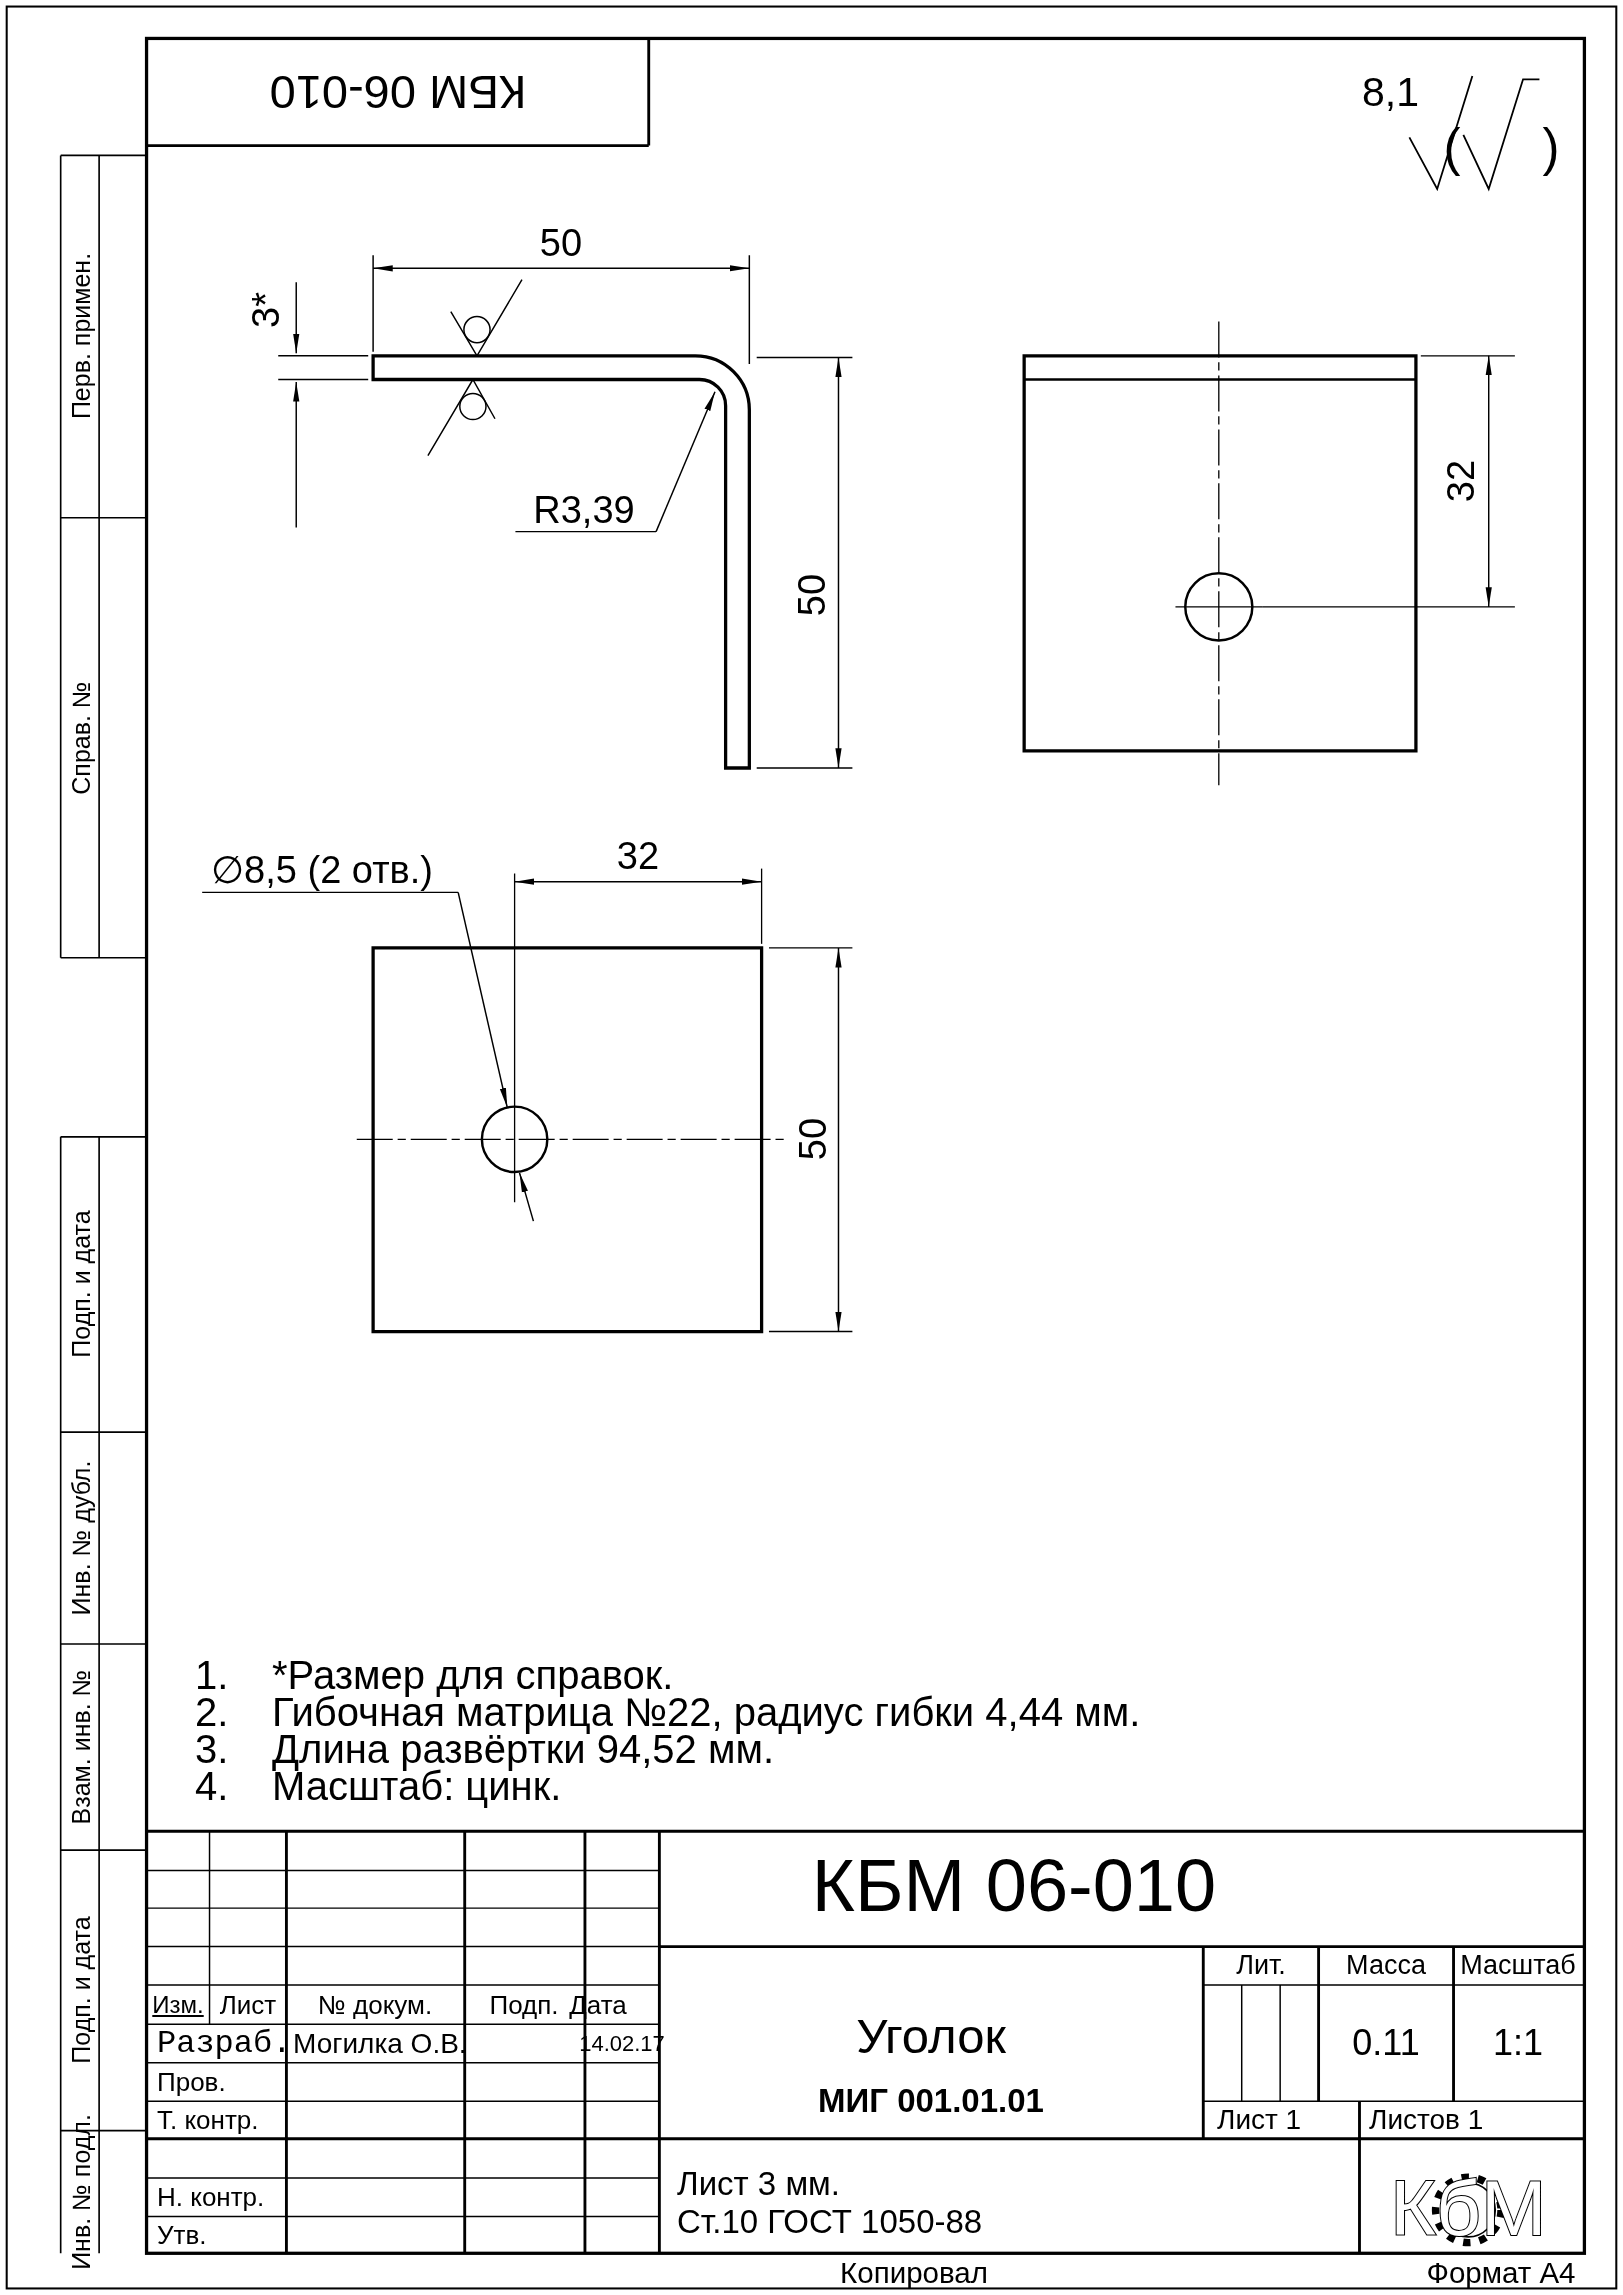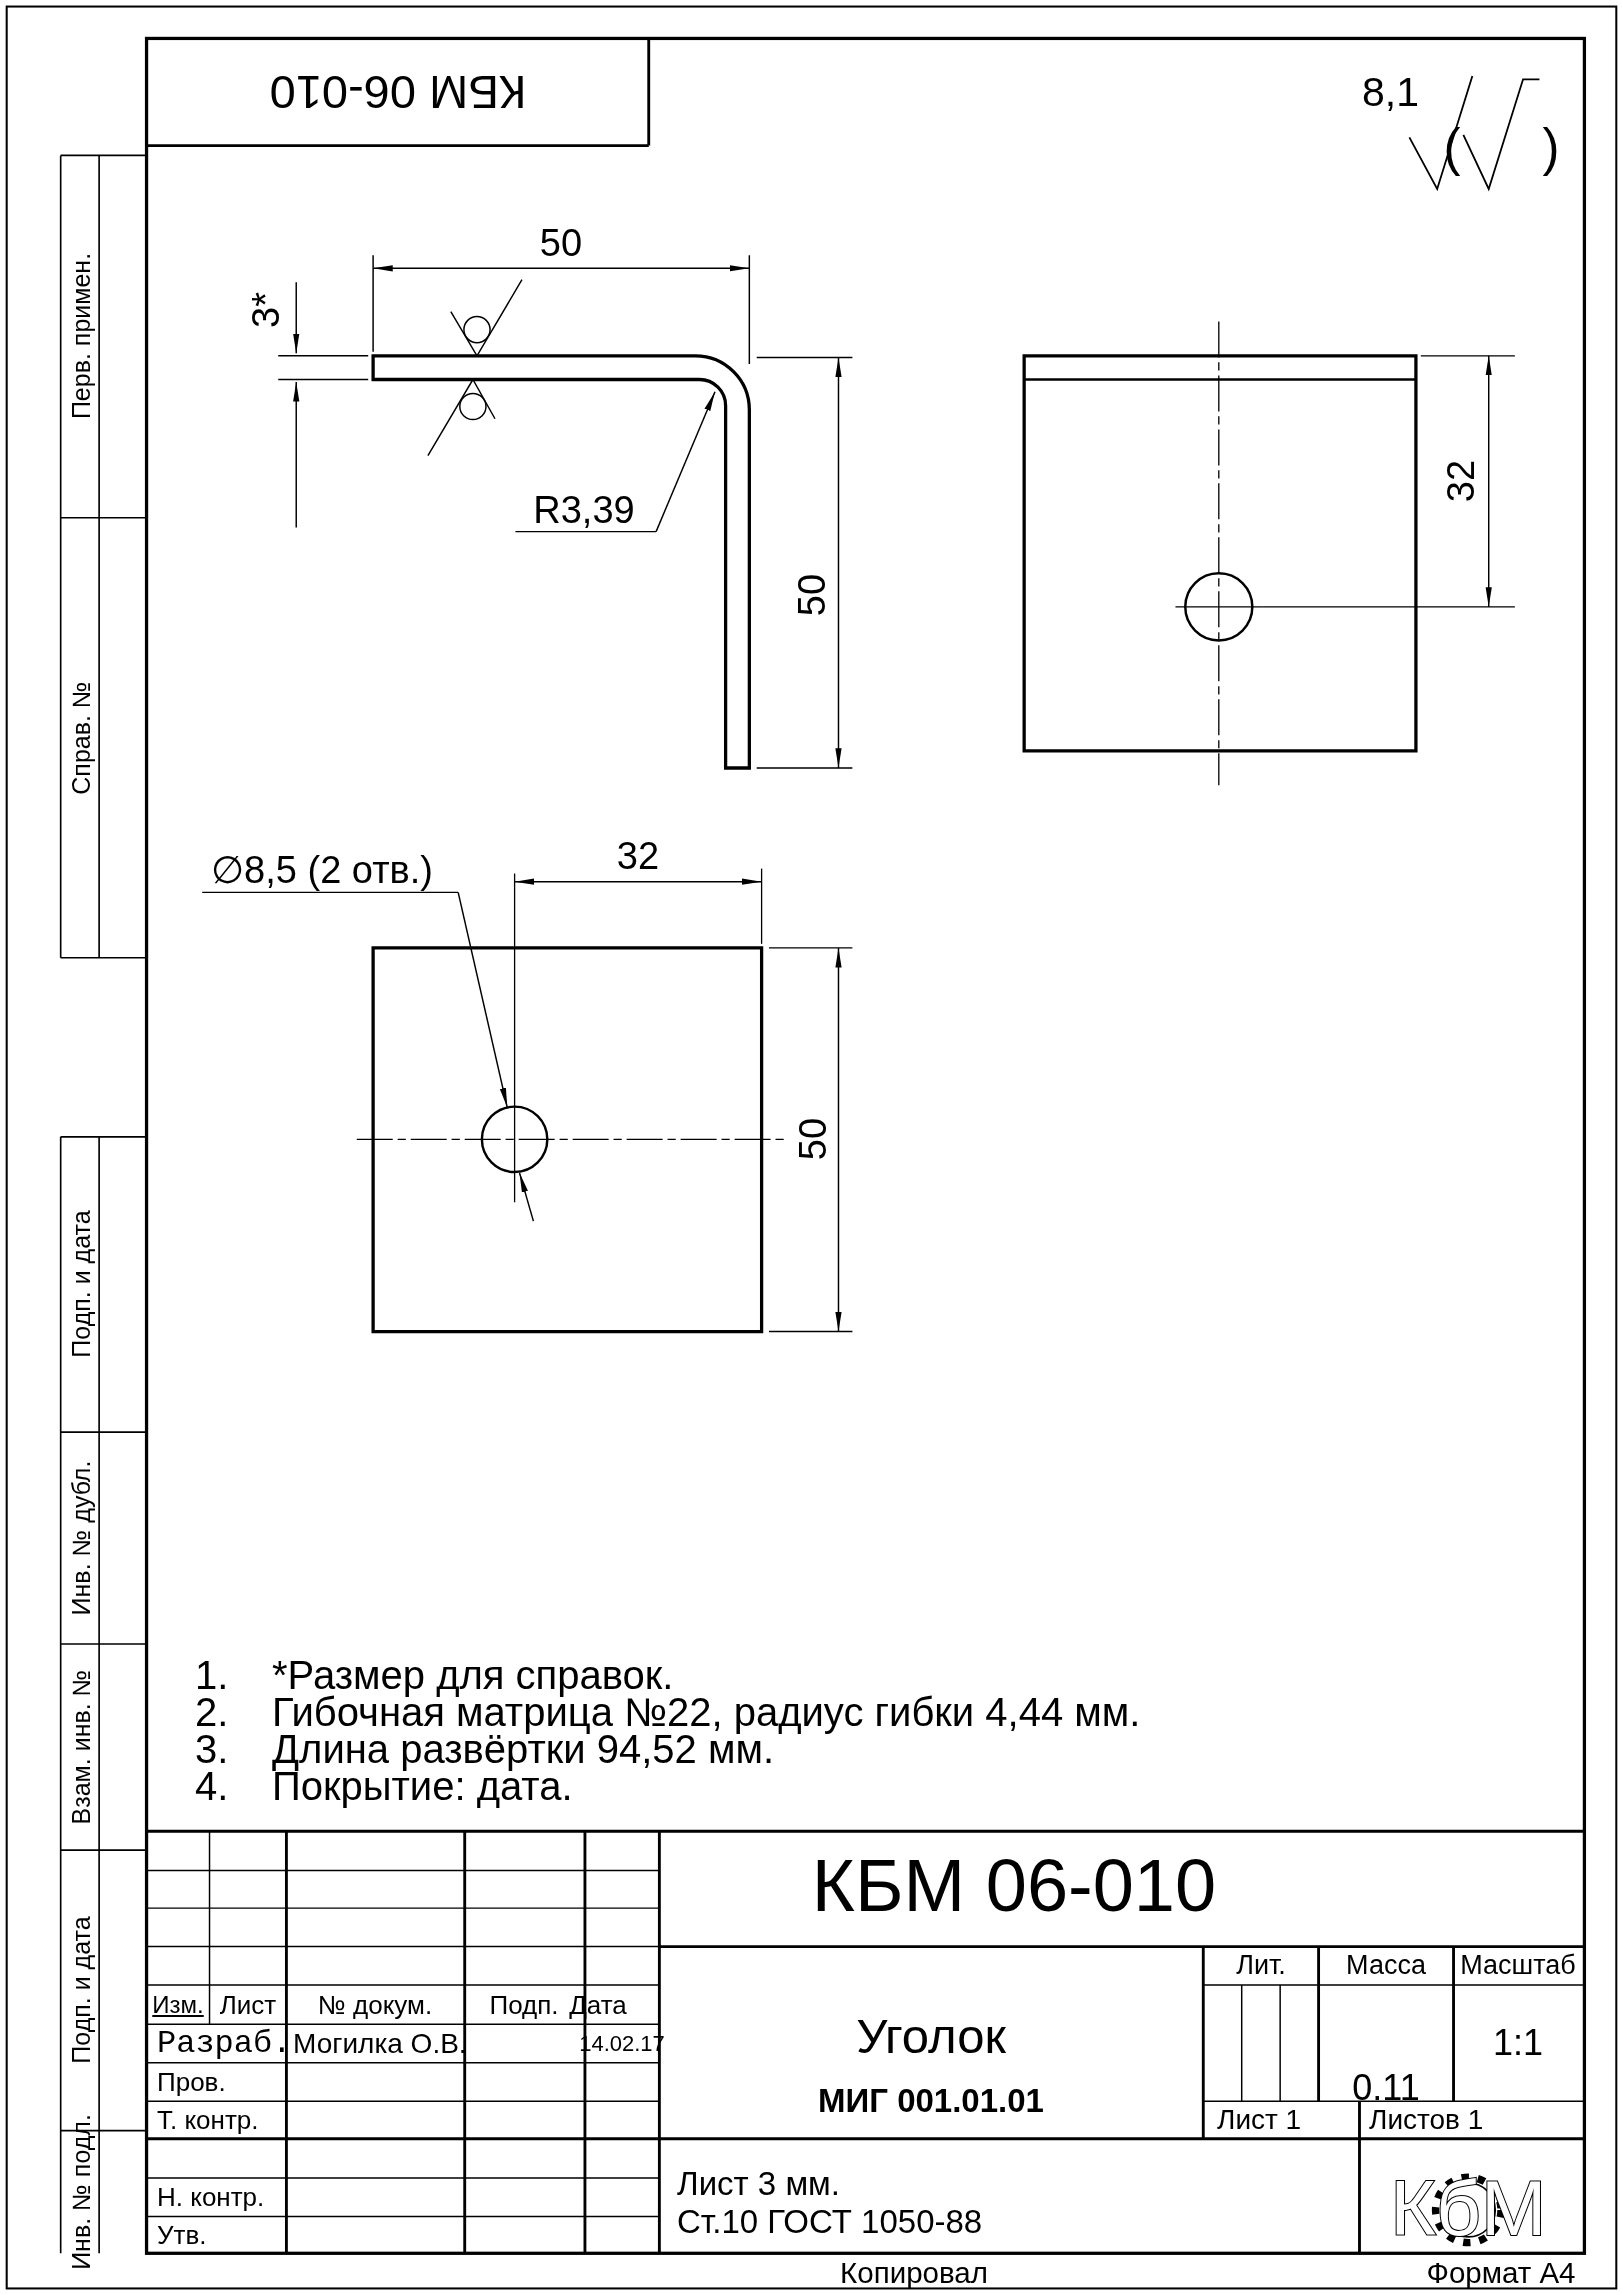--- a/index.html
+++ b/index.html
@@ -144,21 +144,21 @@
     <div class="note-row">
       <span class="note-num">1.</span><span>*Размер для справок.</span>
     </div>
     <div class="note-row">
       <span class="note-num">2.</span><span>Гибочная матрица №22, радиус гибки 4,44 мм.</span>
     </div>
     <div class="note-row">
       <span class="note-num">3.</span><span>Длина развёртки 94,52 мм.</span>
     </div>
     <div class="note-row">
-      <span class="note-num">4.</span><span>Покрытие: дата.</span>
+      <span class="note-num">4.</span><span>Масштаб: цинк.</span>
     </div>
   </div>
 
   <div class="t c" style="left:178px; top:2005px; font-size:24px;text-decoration:underline;">Изм.</div>
   <div class="t c" style="left:248px; top:2005px; font-size:26px;">Лист</div>
   <div class="t c" style="left:375px; top:2005px; font-size:26px;">№ докум.</div>
   <div class="t c" style="left:524px; top:2005px; font-size:26px;">Подп.</div>
   <div class="t c" style="left:598px; top:2005px; font-size:26px;">Дата</div>
 
   <div class="t lft" style="left:157px; top:2044px; font-size:32px;font-family:Liberation Mono, monospace;">Разраб.</div>
@@ -166,21 +166,21 @@
   <div class="t c" style="left:622px; top:2044px; font-size:22px;">14.02.17</div>
   <div class="t lft" style="left:157px; top:2082px; font-size:26px;">Пров.</div>
   <div class="t lft" style="left:157px; top:2120px; font-size:26px;">Т. контр.</div>
   <div class="t lft" style="left:157px; top:2197px; font-size:26px;">Н. контр.</div>
   <div class="t lft" style="left:157px; top:2235px; font-size:26px;">Утв.</div>
 
   <div class="t c" style="left:1014px; top:1886px; font-size:74px;">КБМ 06-010</div>
   <div class="t c" style="left:1261px; top:1965px; font-size:27px;">Лит.</div>
   <div class="t c" style="left:1386px; top:1965px; font-size:27px;">Масса</div>
   <div class="t c" style="left:1518px; top:1965px; font-size:27px;">Масштаб</div>
-  <div class="t c" style="left:1386px; top:2043px; font-size:36px;margin-top:45px;">0.11</div>
+  <div class="t c" style="left:1386px; top:2043px; font-size:36px;">0.11</div>
   <div class="t c" style="left:1518px; top:2043px; font-size:36px;">1:1</div>
   <div class="t c" style="left:931px; top:2036px; font-size:49px;">Уголок</div>
   <div class="t c bold" style="left:931px; top:2100px; font-size:33px;">МИГ 001.01.01</div>
   <div class="t lft" style="left:1217px; top:2120px; font-size:28px;">Лист 1</div>
   <div class="t lft" style="left:1369px; top:2120px; font-size:28px;">Листов 1</div>
   <div class="t lft" style="left:677px; top:2183px; font-size:33px;">Лист 3 мм.</div>
   <div class="t lft" style="left:677px; top:2221px; font-size:33px;">Ст.10 ГОСТ 1050-88</div>
 
   <div class="t c" style="left:914px; top:2273px; font-size:29.5px;">Копировал</div>
   <div class="t c" style="left:1501px; top:2273px; font-size:29.5px;">Формат А4</div>

